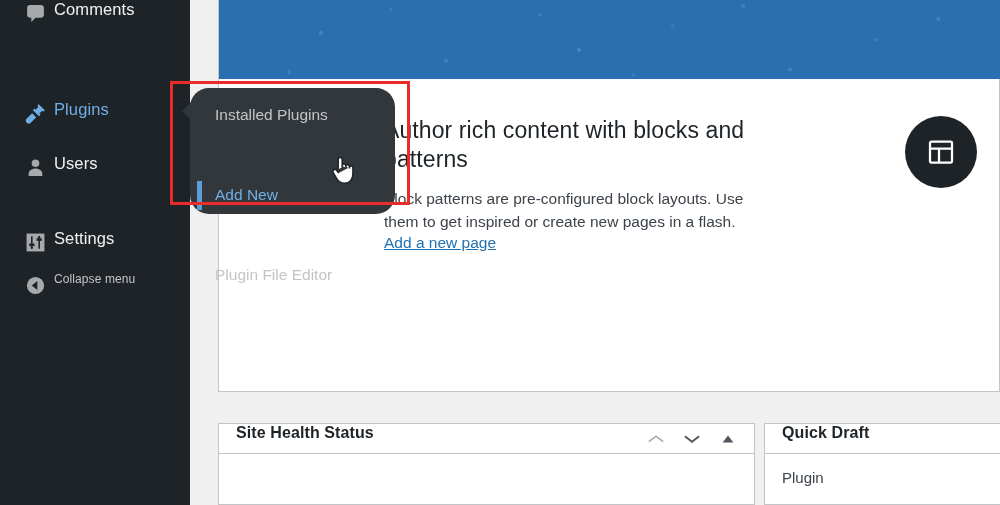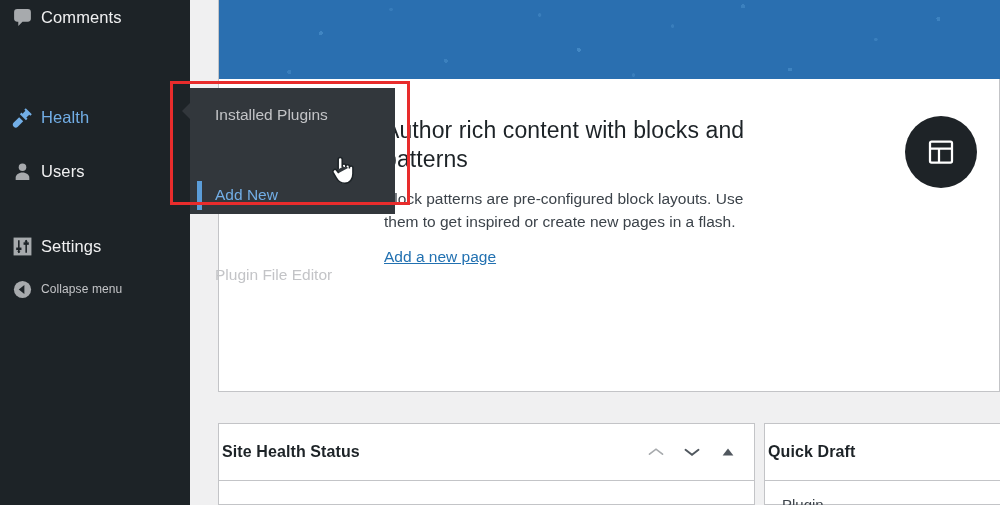--- a/index.html
+++ b/index.html
@@ -12,22 +12,22 @@
   #root { position: relative; width: 1000px; height: 505px; }
 
   
   #sidebar {
     position: absolute; left: 0; top: 0;
     width: 190px; height: 505px;
     background: #1d2327;
   }
   .menu-item {
     position: absolute; left: 0; width: 190px; height: 34px;
-    display: flex; align-items: center;
-    padding-left: 9px;
+    display: flex; 
+    padding-left: 22px;
     cursor: pointer;
   }
   .menu-icon {
     width: 26px; height: 26px;
     display: flex; align-items: center; justify-content: center;
     flex: 0 0 26px;
     margin-right: 6px;
   }
   .menu-icon svg { display: block; }
   .menu-label {
@@ -85,59 +85,60 @@
   .wcol h3 {
     font-size: 23px; font-weight: 400;
     color: #1d2327; line-height: 1.28;
     letter-spacing: .1px;
   }
   .wcol p {
     font-size: 15.5px; color: #3c434a;
     line-height: 1.48; margin-top: 13px;
   }
   .wcol a.wlink {
-    display: inline-block; margin-top: 14px;
+    display: inline-block; margin-top: 0;
     font-size: 15.5px; color: #2271b1;
   }
   .circle-icon {
     position: absolute; top: 0; left: 0;
     width: 72px; height: 72px; border-radius: 50%;
     background: #1e2327;
     display: flex; align-items: center; justify-content: center;
   }
 
   
   .widget {
     position: absolute;
     background: #fff;
     border: 1px solid #c3c4c7;
   }
   #widget-health { left: 28px; top: 423px; width: 537px; height: 82px; }
   #widget-draft  { left: 574px; top: 423px; width: 436px; height: 82px; }
   .widget-head {
-    height: 57px;
+    height: 30px;
     border-bottom: 1px solid #c3c4c7;
-    display: flex; align-items: center;
-    padding: 0 12px 0 3px;
+    display: flex; 
+    padding: 0 12px 0 17px;
   }
   .widget-title {
     font-size: 16px; font-weight: 600; color: #1d2327;
     letter-spacing: .1px;
   }
   .widget-actions { margin-left: auto; display: flex; align-items: center; gap: 8px; }
   .wbtn { width: 28px; height: 28px; display: flex; align-items: center; justify-content: center; cursor: pointer; }
   .widget-body { padding: 15px 17px 0 17px; }
   .draft-label { font-size: 15px; color: #3c434a; }
 
   
   #flyout {
     position: absolute; left: 190px; top: 88px;
     width: 205px; height: 126px;
     background: #32373c;
     z-index: 40;
+    border-radius: 19px;
   }
   #flyout-arrow {
     position: absolute; left: 182px; top: 100px;
     width: 0; height: 0;
     border-top: 11px solid transparent;
     border-bottom: 11px solid transparent;
     border-right: 11px solid #32373c;
     z-index: 41;
   }
   .sub-item {
@@ -194,21 +195,21 @@
     </div>
 
 
     <div class="menu-item current" style="top:100px">
       <span class="menu-icon">
         <svg width="22" height="22" viewBox="0 0 20 20" fill="#72aee6">
           <path d="M13.4 2.1l-1.3 1.3 1 1-2.6 2.6-1-1-1.4 1.4 5.5 5.5 1.4-1.4-1-1 2.6-2.6 1 1 1.3-1.3-5.5-5.5z"></path>
           <path d="M7.4 10.2l-4.9 4.9a2.6 2.6 0 0 0 3.7 3.7l4.9-4.9-3.7-3.7z"></path>
         </svg>
       </span>
-      <span class="menu-label">Health</span>
+      <span class="menu-label">Plugins</span>
     </div>
 
     <div class="menu-item" style="top:154px">
       <span class="menu-icon">
         <svg width="21" height="21" viewBox="0 0 20 20" fill="#a7aaad">
           <circle cx="10" cy="6" r="3.6"></circle>
           <path d="M10 11c-3.6 0-6.5 2.2-6.5 4.9V18h13v-2.1C16.5 13.2 13.6 11 10 11z"></path>
         </svg>
       </span>
       <span class="menu-label">Users</span>

